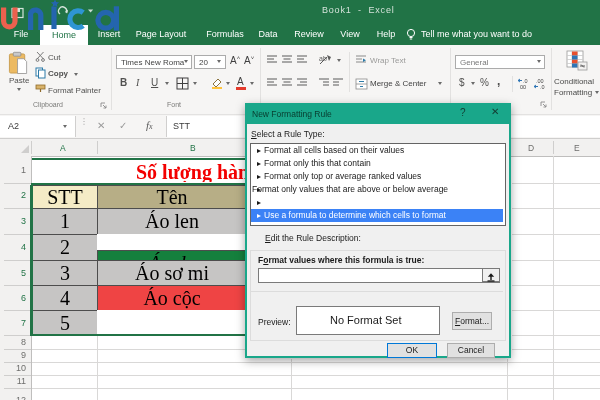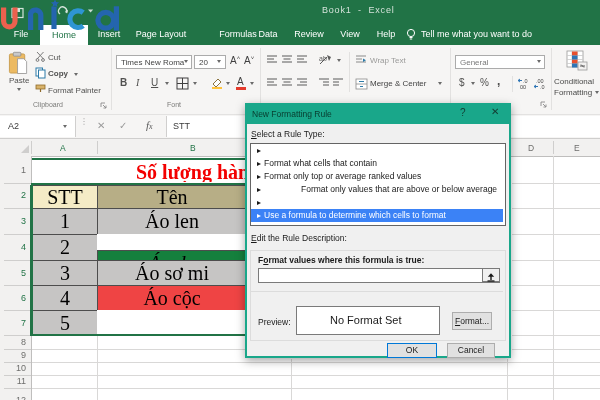--- a/index.html
+++ b/index.html
@@ -47,21 +47,21 @@
 <div id="app">
 
   <div class="abs" id="titlebar"></div>
   <div class="abs" id="booktitle">Book1&nbsp;&nbsp;-&nbsp;&nbsp;Excel</div>
 
   <div class="abs" id="tabrow">
   <div class="tab" style="left:4px;width:34px;">File</div>
   <div class="tab" id="tab-home" style="left:40px;width:48px;">Home</div>
   <div class="tab" style="left:88px;width:42px;">Insert</div>
   <div class="tab" style="left:130px;width:62px;">Page Layout</div>
-  <div class="tab" style="left:209px;width:58px;">Formulas</div>
+  <div class="tab" style="left:196px;width:58px;">Formulas</div>
   <div class="tab" style="left:250px;width:36px;">Data</div>
   <div class="tab" style="left:286px;width:46px;">Review</div>
   <div class="tab" style="left:332px;width:36px;">View</div>
   <div class="tab" style="left:368px;width:36px;">Help</div>
   <div class="tab" style="left:421px;width:140px;text-align:left;">Tell me what you want to do</div>
   <svg style="position:absolute;left:405px;top:5px" width="12" height="14" viewBox="0 0 12 14">
     <circle cx="6" cy="5" r="3.6" fill="none" stroke="#fff" stroke-width="1"></circle>
     <path d="M4.5 9.5h3M4.8 11h2.4" stroke="#fff" stroke-width="1" fill="none"></path>
   </svg>
   </div>
@@ -301,28 +301,28 @@
     <div class="abs" style="left:31px;top:44px;width:2px;height:153px;background:#217346;"></div>
   </div>
 
   <div class="abs" id="dlg"></div>
   <div class="abs" id="dlgtitle" style="left:247px;top:105px;"><span style="margin-left:5px;">New Formatting Rule</span></div>
   <div class="abs" style="left:460px;top:107px;font-size:10px;color:#133c32;">?</div>
   <div class="abs" style="left:491px;top:106px;font-size:10px;color:#133c32;">✕</div>
 
   <div class="dtext" style="left:251px;top:129px;"><u>S</u>elect a Rule Type:</div>
   <div class="abs" style="left:250px;top:143px;width:254px;height:81px;background:#fff;border:1px solid #646464;"></div>
-  <div class="litem" style="left:251px;top:144px;"><i class="arr"></i></div>
-  <div class="litem" style="left:251px;top:157px;"><i class="arr"></i><span style="margin-left:13px;">Format what cells that contain</span></div>
+  <div class="litem" style="left:251px;top:144px;"><i class="arr"></i><span style="margin-left:13px;">Format all cells based on their values</span></div>
+  <div class="litem" style="left:251px;top:157px;"><i class="arr"></i><span style="margin-left:13px;">Format only this that contain</span></div>
   <div class="litem" style="left:251px;top:170px;"><i class="arr"></i><span style="margin-left:13px;">Format only top or average ranked values</span></div>
-  <div class="litem" style="left:251px;top:183px;"><i class="arr"></i><span style="margin-left:10px;padding-left:40px;">Format only values that are above or below average</span></div>
+  <div class="litem" style="left:251px;top:183px;"><i class="arr"></i><span style="margin-left:1px;">Format only values that are above or below average</span></div>
   <div class="litem" style="left:251px;top:196px;"><i class="arr"></i></div>
   <div class="litem" style="left:251px;top:209px;width:252px;background:#3b82f6;color:#fff;"><i class="arr" style="border-left-color:#fff;"></i><span style="margin-left:13px;">Use a formula to determine which cells to format</span></div>
 
-  <div class="dtext" style="left:251px;top:233px;"><u>E</u>dit the Rule Description:</div>
+  <div class="dtext" style="left:265px;top:233px;"><u>E</u>dit the Rule Description:</div>
   <div class="abs" style="left:250px;top:250px;width:254px;height:89px;background:#f0f0f0;border:1px solid #dcdcdc;"></div>
   <div class="dtext" style="left:258px;top:255px;font-weight:bold;">F<u>o</u>rmat values where this formula is true:</div>
   <div class="abs" style="left:258px;top:268px;width:240px;height:13px;background:#fff;border:1px solid #7a7a7a;"></div>
   <div class="abs" style="left:482px;top:268px;width:16px;height:12px;background:#f0f0f0;border:1px solid #7a7a7a;">
     <svg width="16" height="11" viewBox="0 0 16 11">
         <path d="M8 8V3.5" stroke="#1a1a1a" stroke-width="1.4" fill="none"></path>
         <path d="M8 1.2l3.2 3.6H4.8z" fill="#1a1a1a"></path>
         <path d="M4.5 9h7" stroke="#1a1a1a" stroke-width="1.3"></path>
       </svg>
   </div>

